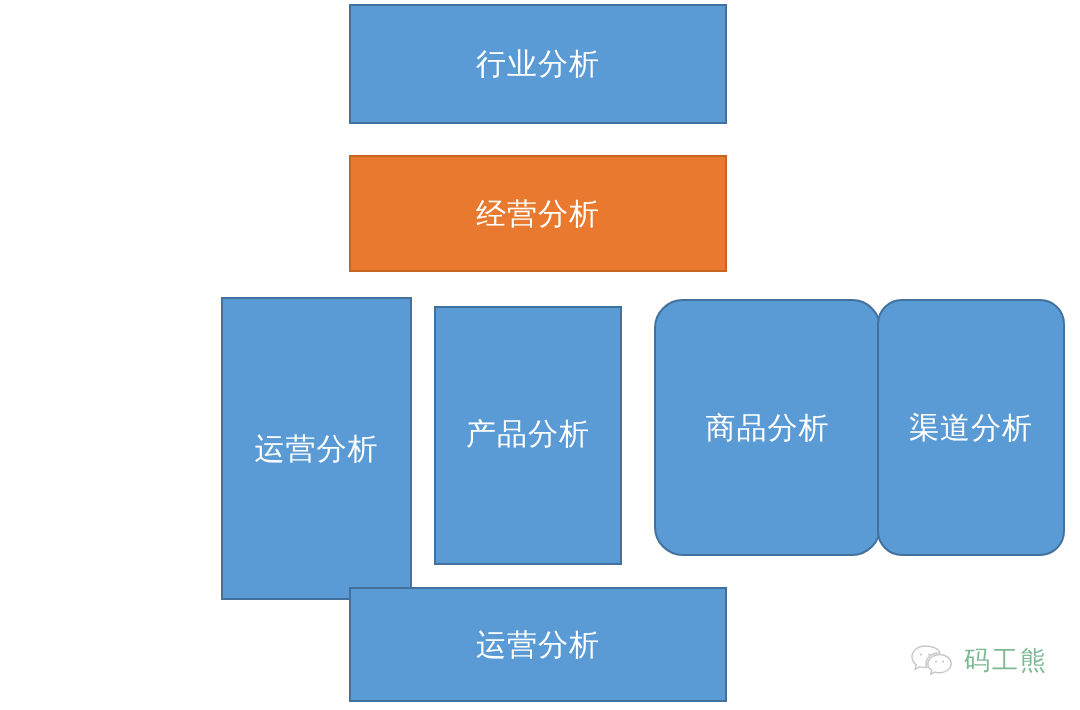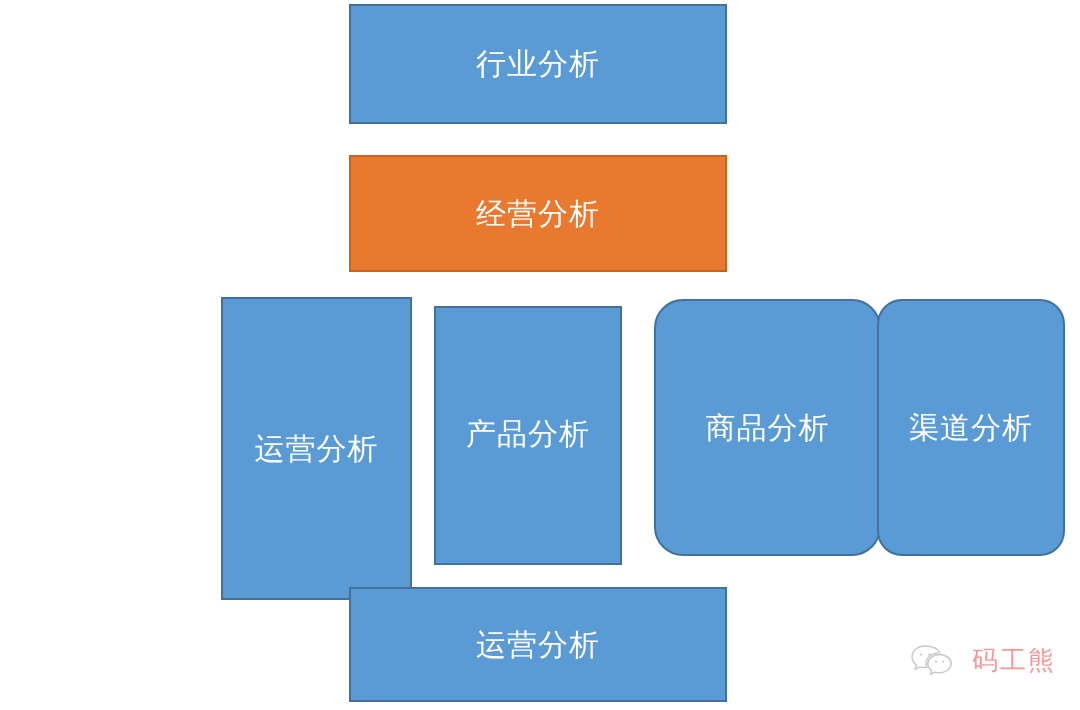--- a/index.html
+++ b/index.html
@@ -65,24 +65,23 @@
     opacity: 0.55;
   }
   #watermark .wm-icon {
     flex: 0 0 auto;
     width: 46px;
     height: 34px;
     display: block;
   }
   #watermark .wm-text {
     font-size: 26px;
-    color: #ef4444;
+    color: #15803d;
     letter-spacing: 2px;
     white-space: nowrap;
-    margin-left: 8px;
   }
 </style>
 </head>
 <body>
 
 <div id="canvas">
 
   <div class="node blue" id="n-industry">
     <span class="node-label">行业分析</span>
   </div>

